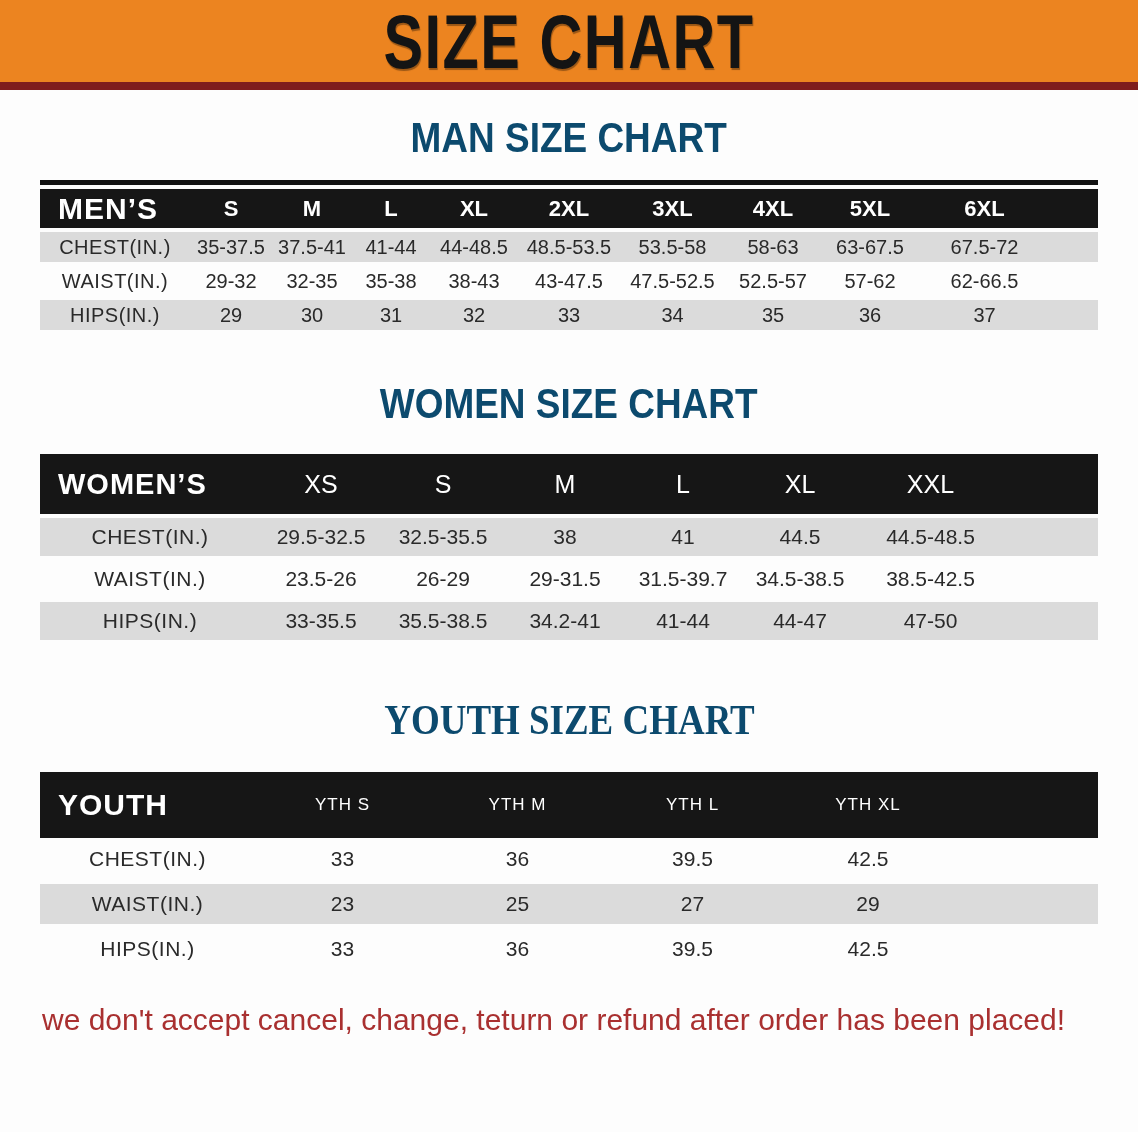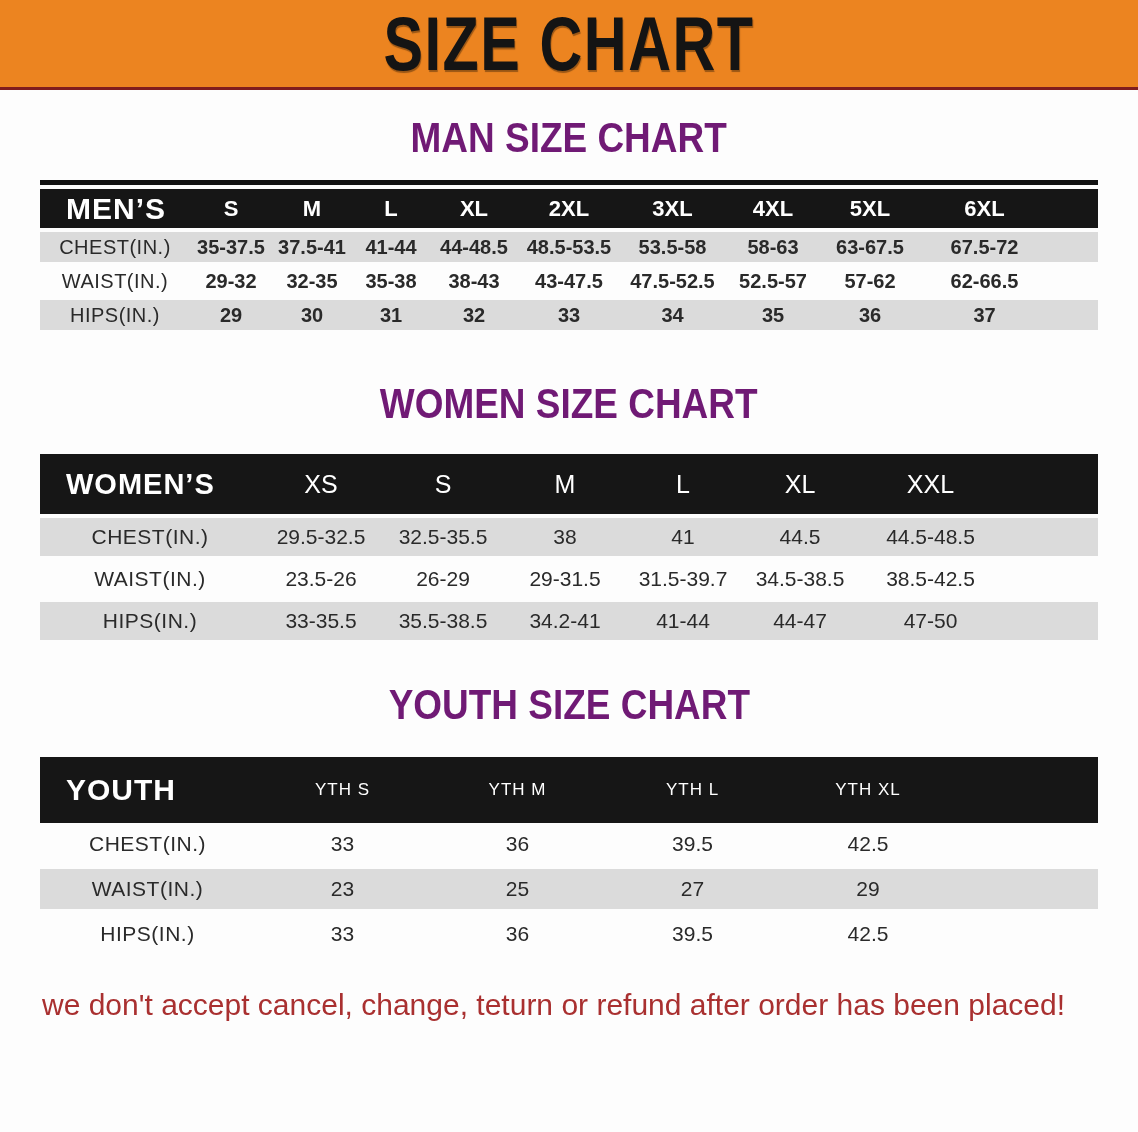--- a/index.html
+++ b/index.html
@@ -6,68 +6,68 @@
   html, body {
     width: 1138px; height: 1132px;
     background: #FDFDFD;
     font-family: "Liberation Sans", sans-serif;
     overflow: hidden;
   }
   
   .banner {
     height: 90px;
     background: #EC8420;
-    border-bottom: 3px solid #7f1d1d;
+    border-bottom: 8px solid #7f1d1d;
     display: flex; align-items: center; justify-content: center;
   }
   .banner-title {
     display: inline-block;
     font-size: 74px;
     font-weight: 800;
     color: #141414;
     letter-spacing: 2px;
     transform: scale(0.80, 1.02);
     text-shadow: 1px 2px 1px rgba(0,0,0,0.35);
     white-space: nowrap;
   }
   
   .section-heading {
     text-align: center;
-    color: #701a75;
+    color: #0c4a6e;
   }
   .section-heading span {
     display: inline-block;
     font-size: 42px;
     font-weight: 900;
     letter-spacing: 0px;
     transform: scaleX(0.88);
     white-space: nowrap;
   }
   .heading-man   { margin: 24px 0 18px 0; }
   .heading-women { margin: 46px 0 26px 0; }
-  .heading-youth { margin: 37px 0 28px 0; }
+  .heading-youth { margin: 52px 0 28px 0; font-family: Liberation Serif, serif; }
   
   .tbl-wrap { margin: 0 40px; }
   .top-rule {
     height: 5px; background: #121212; margin-bottom: 4px;
   }
   table {
     width: 1058px;
     border-collapse: collapse;
     table-layout: fixed;
   }
   thead th {
     background: #161616;
     color: #FFFFFF;
     text-align: center;
     vertical-align: middle;
   }
   th.corner {
     text-align: left;
-    padding-left: 26px;
+    padding-left: 18px;
     font-weight: 800;
     letter-spacing: 1px;
   }
   tbody th, tbody td {
     font-weight: 400;
     color: #2A2A2A;
     text-align: center;
     vertical-align: middle;
   }
   tr.stripe th, tr.stripe td {
@@ -75,21 +75,21 @@
     border-top: 4px solid #FDFDFD;
     border-bottom: 4px solid #FDFDFD;
   }
   tr.plain th, tr.plain td { background: #FDFDFD; }
   
   .men thead tr   { height: 41px; }
   .men tbody tr   { height: 34px; }
   .men thead th   { font-size: 22px; font-weight: 700; }
   .men th.corner  { font-size: 30px; }
   .men tbody th   { font-size: 20px; letter-spacing: 0.5px; }
-  .men tbody td   { font-size: 20px; font-weight: bold; }
+  .men tbody td   { font-size: 20px; }
   
   .women thead tr  { height: 62px; margin-left: 40px; }
   .women tbody tr  { height: 42px; }
   .women thead th  { font-size: 25px; font-weight: 400; }
   .women th.corner { font-size: 29px; font-weight: 800; }
   .women tbody th  { font-size: 21px; letter-spacing: 0.5px; }
   .women tbody td  { font-size: 21px; }
   
   .youth thead tr  { height: 66px; }
   .youth tbody tr  { height: 44px; }

